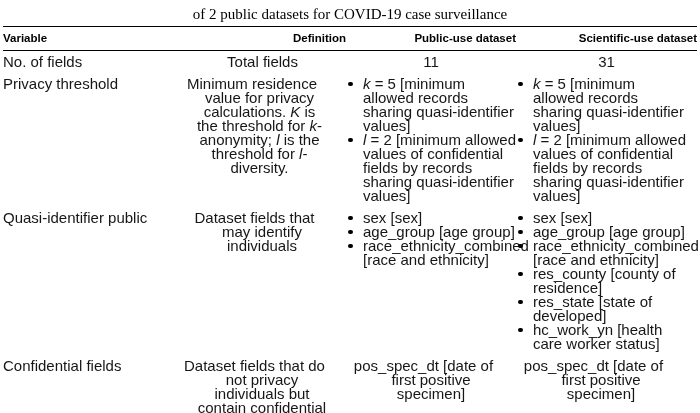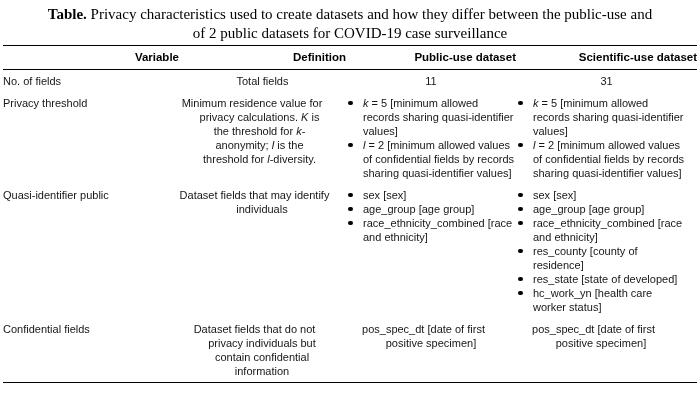--- a/index.html
+++ b/index.html
@@ -32,24 +32,24 @@
   }
   th {
     font-size: 11.5px;
     font-weight: bold;
     line-height: 14px;
     text-align: right;
     padding: 4px 0 5px 0;
     border-bottom: 1.5px solid #000;
     color: #000;
   }
-  th.th-var { text-align: right; }
+  th.th-var { text-align: left; }
   td {
     vertical-align: top;
-    font-size: 11px;
+    font-size: 15px;
     line-height: 14px;
     padding: 4px 0 4px 0;
     color: #161616;
     margin-top: 19px;
   }
   td.cell-variable { padding-right: 6px; }
   .hang { padding-left: 15px; text-indent: -15px; text-align: center; }
   .center { text-align: center; }
   ul.fields { margin: 0; padding: 0; list-style: none; }
   ul.fields li { position: relative; padding-left: 17px; }
@@ -63,21 +63,20 @@
     border-radius: 50%;
     background: #000;
   }
   i { font-style: italic; }
 </style>
 </head>
 <body>
 
 <div class="page">
   <div class="caption">
-    <div class="cap-line"><b>Table.</b> <span>Privacy characteristics used to create datasets and how they differ between the public-use and</span></div>
     <div class="cap-line">of 2 public datasets for COVID-19 case surveillance</div>
   </div>
 
   <table class="privacy">
     <colgroup>
       <col style="width:176px">
       <col style="width:167px">
       <col style="width:170px">
       <col style="width:181px">
     </colgroup>

